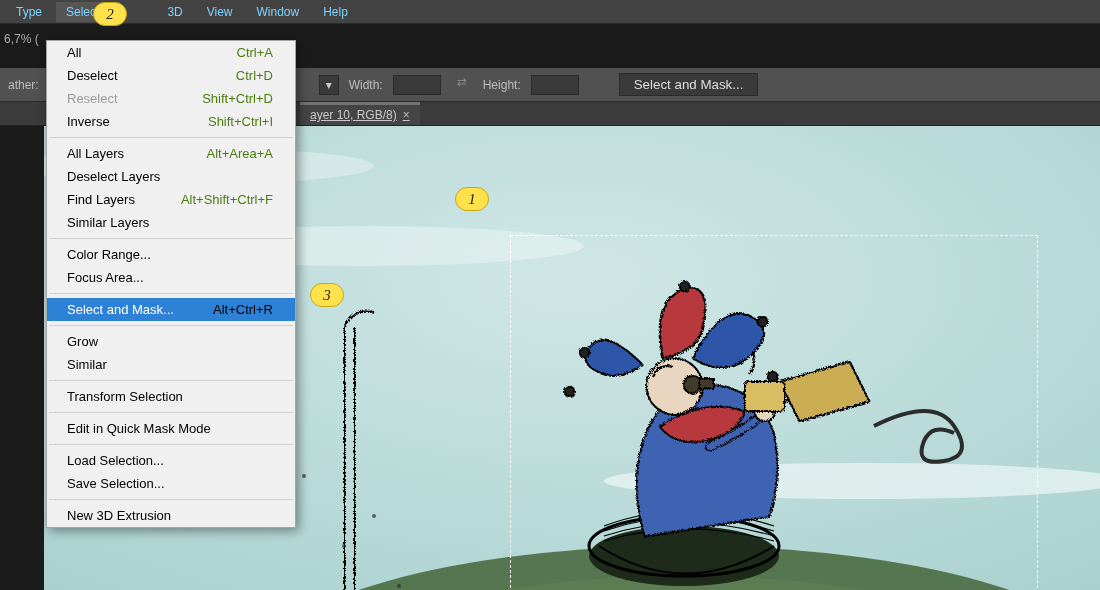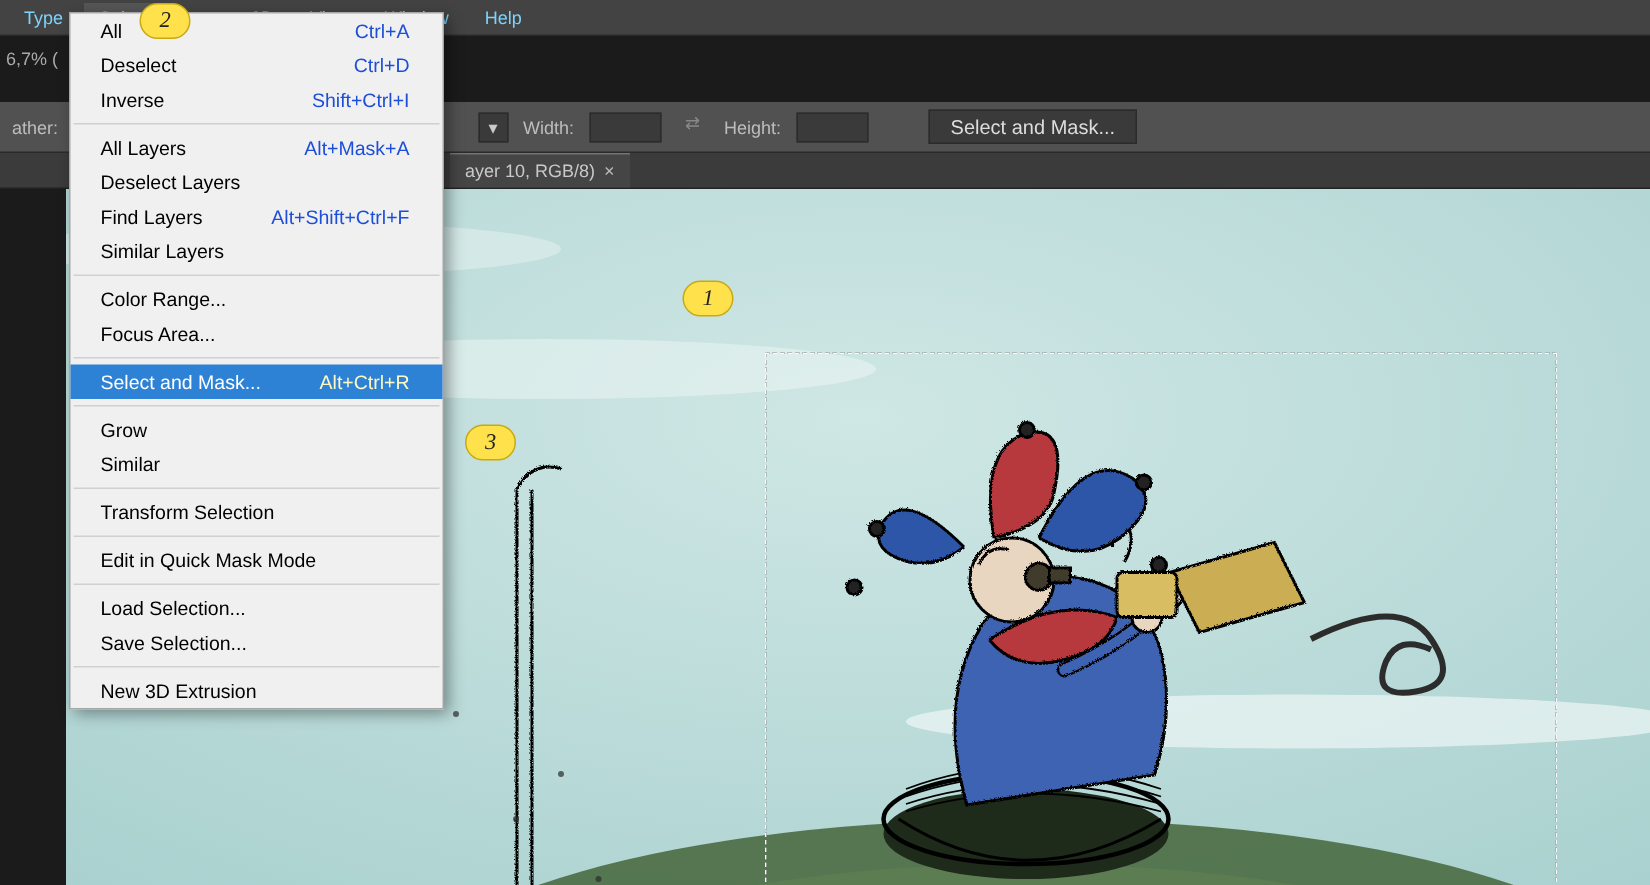--- a/index.html
+++ b/index.html
@@ -6,41 +6,41 @@
   html, body { width: 1100px; height: 590px; overflow: hidden; font-family: "Segoe UI", Tahoma, sans-serif; font-size: 12px; background: #1b1b1b; color: #ddd; }
   .menubar { height: 24px; background: #444344; display: flex; align-items: center; padding: 0 6px; gap: 4px; border-bottom: 1px solid #2b2b2b; }
   .menubar .item { padding: 3px 10px; color: #7dd3fc; cursor: default; }
   .optbar { height: 34px; background: #515151; border-bottom: 1px solid #2b2b2b; display: flex; align-items: center; padding: 0 8px; gap: 10px; color: #c9c9c9; margin-top: 44px; }
   .optbar .lbl { color: #bdbdbd; }
   .optbar input.num { width: 48px; height: 20px; background: #3a3a3a; border: 1px solid #2b2b2b; color: #ddd; padding: 0 4px; }
   .optbar .dd { width: 20px; height: 20px; background: #3a3a3a; border: 1px solid #2b2b2b; display:flex; align-items:center; justify-content:center; }
   .optbar .swap { width: 22px; height: 20px; color: #888; text-align:center; }
   .optbar .btn { background: #3a3a3a; border: 1px solid #2b2b2b; padding: 3px 14px; color: #ddd; cursor: default; }
   .tabbar { height: 24px; background: #3b3b3b; display: flex; align-items: center; padding-left: 300px; border-bottom: 1px solid #222; color: #c9c9c9; }
-  .tabbar .tab { padding: 3px 10px; background: #454545; border-top: 1px solid #737373; height: 100%; display:flex; align-items:center; gap:6px; }
+  .tabbar .tab { padding: 3px 10px; background: #454545; border-top: 3px solid #737373; height: 100%; display:flex; align-items:center; gap:6px;text-decoration:underline; }
   .tabbar .tab .close { color:#bbb; }
   .zoom { position:absolute; left:0; top:30px; color:#aaa; padding:2px 4px; }
 
   .canvas-wrap { position: relative; left: 44px; top: 0; width: 1056px; height: calc(590px - 82px); background: #2b2b2b; }
 
   
   .art { position:absolute; left:0; top:0; width:100%; height:100%; }
 
   
   .marquee { position:absolute; border: 1.5px dashed #000; background: transparent; }
   .marquee::before { content:""; position:absolute; inset:-1px; border:1.5px dashed #fff; }
 
   
-  .menu { position: absolute; left: 46px; top: 8px; width: 250px; background: #f0f0f0; border: 1px solid #a6a6a6; box-shadow: 3px 3px 10px rgba(0,0,0,.4); color: #000; font-size: 13px; z-index: 100; }
+  .menu { position: absolute; left: 46px; top: 40px; width: 250px; background: #f0f0f0; border: 1px solid #a6a6a6; box-shadow: 3px 3px 10px rgba(0,0,0,.4); color: #000; font-size: 13px; z-index: 100; }
   .menu .row { display:flex; justify-content:space-between; align-items:center; padding: 4px 22px 4px 20px; white-space: nowrap; }
   .menu .row.disabled { color:#9c9c9c; }
   .menu .row.hl { background:#2e82d6; color:#fff; }
   .menu .sep { height:1px; background:#d0d0d0; margin: 4px 2px; }
-  .menu .shc { color:#1d4ed8; }
-  .menu .row.hl .shc { color:#fef9c3; }
+  .menu .shc { color:#4d7c0f; }
+  .menu .row.hl .shc { color:#000000; }
   .menu .arrow { position:absolute; right:8px; }
 
   
   .bubble { position:absolute; width: 34px; height: 24px; border-radius: 12px / 12px; background: #ffe24b; border: 1px solid #c7a915; color:#222; font-style: italic; font-weight: 500; display:flex; align-items:center; justify-content:center; z-index: 200; font-family: Georgia, serif; font-size: 15px; }
 </style>
 </head>
 <body>
 
 <div class="menubar">
   <span class="item">Type</span>
@@ -162,28 +162,32 @@
 
 <div class="menu" id="select-menu">
     <div class="row">
       <span>All</span>
       <span class="shc">Ctrl+A</span>
     </div>
     <div class="row">
       <span>Deselect</span>
       <span class="shc">Ctrl+D</span>
     </div>
+    <div class="row disabled">
+      <span>Reselect</span>
+      <span class="shc">Shift+Ctrl+D</span>
+    </div>
     <div class="row">
       <span>Inverse</span>
       <span class="shc">Shift+Ctrl+I</span>
     </div>
     <div class="sep"></div>
     <div class="row">
       <span>All Layers</span>
-      <span class="shc">Alt+Mask+A</span>
+      <span class="shc">Alt+Area+A</span>
     </div>
     <div class="row">
       <span>Deselect Layers</span>
     </div>
     <div class="row">
       <span>Find Layers</span>
       <span class="shc">Alt+Shift+Ctrl+F</span>
     </div>
     <div class="row">
       <span>Similar Layers</span>

